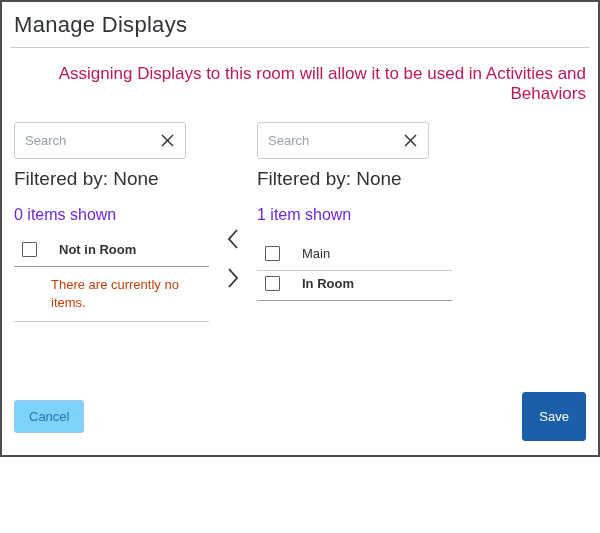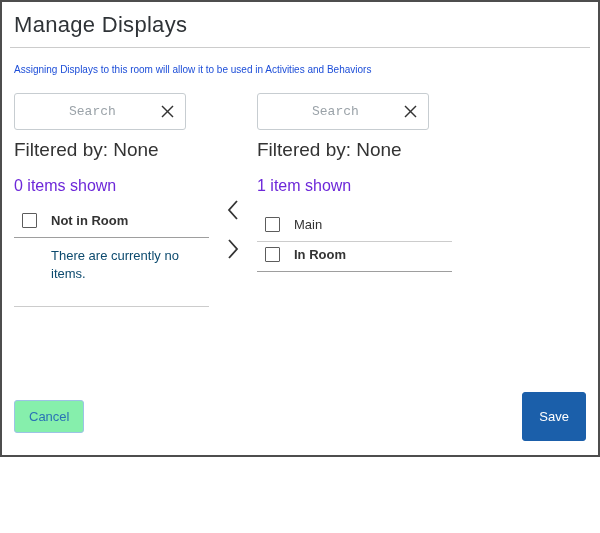--- a/index.html
+++ b/index.html
@@ -23,23 +23,24 @@
     color: #2f3337;
     letter-spacing: 0.3px;
     padding: 10px 14px 9px 12px;
   }
   .divider {
     border: none;
     border-top: 1px solid #cccccc;
     margin: 0 8px;
   }
   .description {
-    font-size: 10px;
-    color: #1d4ed8;
+    font-size: 17px;
+    color: #be185d;
     padding: 16px 12px 0 12px;
+    text-align: right;
   }
   .columns {
     display: flex;
     padding: 18px 0 0 12px;
     align-items: flex-start;
   }
   .col { width: 195px; }
   .col.right { margin-left: 0; }
 
   .search-box {
@@ -51,23 +52,22 @@
     width: 172px;
     padding: 0 10px;
     background: #ffffff;
   }
   .search-input {
     border: none;
     outline: none;
     flex: 1;
     font-size: 13px;
     color: #8b5cf6;
-    font-family: Liberation Mono, monospace;
+    font-family: Liberation Sans, sans-serif;
     min-width: 0;
-    margin-left: 44px;
   }
   .search-input::placeholder { color: #9aa2a8; }
   .clear-btn {
     background: none;
     border: none;
     cursor: pointer;
     padding: 0 0 0 6px;
     display: flex;
     align-items: center;
   }
@@ -78,21 +78,21 @@
   }
   .items-shown {
     font-size: 16px;
     color: #6d28d9;
     margin-top: 16px;
   }
   .list { margin-top: 13px; }
   .row {
     display: flex;
     align-items: center;
-    gap: 14px;
+    gap: 22px;
     padding: 5px 8px 9px 8px;
   }
   .row.header {
     border-bottom: 1px solid #9e9e9e;
     font-weight: bold;
     font-size: 13px;
   }
   .row.item {
     border-bottom: 1px solid #cccccc;
     font-size: 13px;
@@ -105,22 +105,22 @@
     height: 15px;
     border: 1px solid #5c5c5c;
     border-radius: 1px;
     background: #ffffff;
     cursor: pointer;
     flex: 0 0 auto;
     margin: 0;
   }
   .empty-msg {
     font-size: 13px;
-    color: #0c4a6e;
-    padding: 9px 20px 24px 37px;
+    color: #c2410c;
+    padding: 9px 20px 10px 37px;
     border-bottom: 1px solid #cccccc;
     line-height: 1.35;
   }
   .mid {
     width: 48px;
     display: flex;
     flex-direction: column;
     align-items: center;
     padding-top: 104px;
     gap: 13px;
@@ -143,21 +143,21 @@
     align-items: center;
   }
   .btn {
     font-family: "Liberation Sans", sans-serif;
     font-size: 13px;
     border-radius: 3px;
     padding: 8px 14px;
     cursor: pointer;
   }
   .btn-cancel {
-    background: #86efac;
+    background: #7dd3fc;
     border: 1px solid #9cc3e5;
     color: #2a72b5;
   }
   .btn-save {
     background: #1b5faa;
     border: 1px solid #1b5faa;
     color: #ffffff;
     padding: 16px 16px;
   }
 </style>

